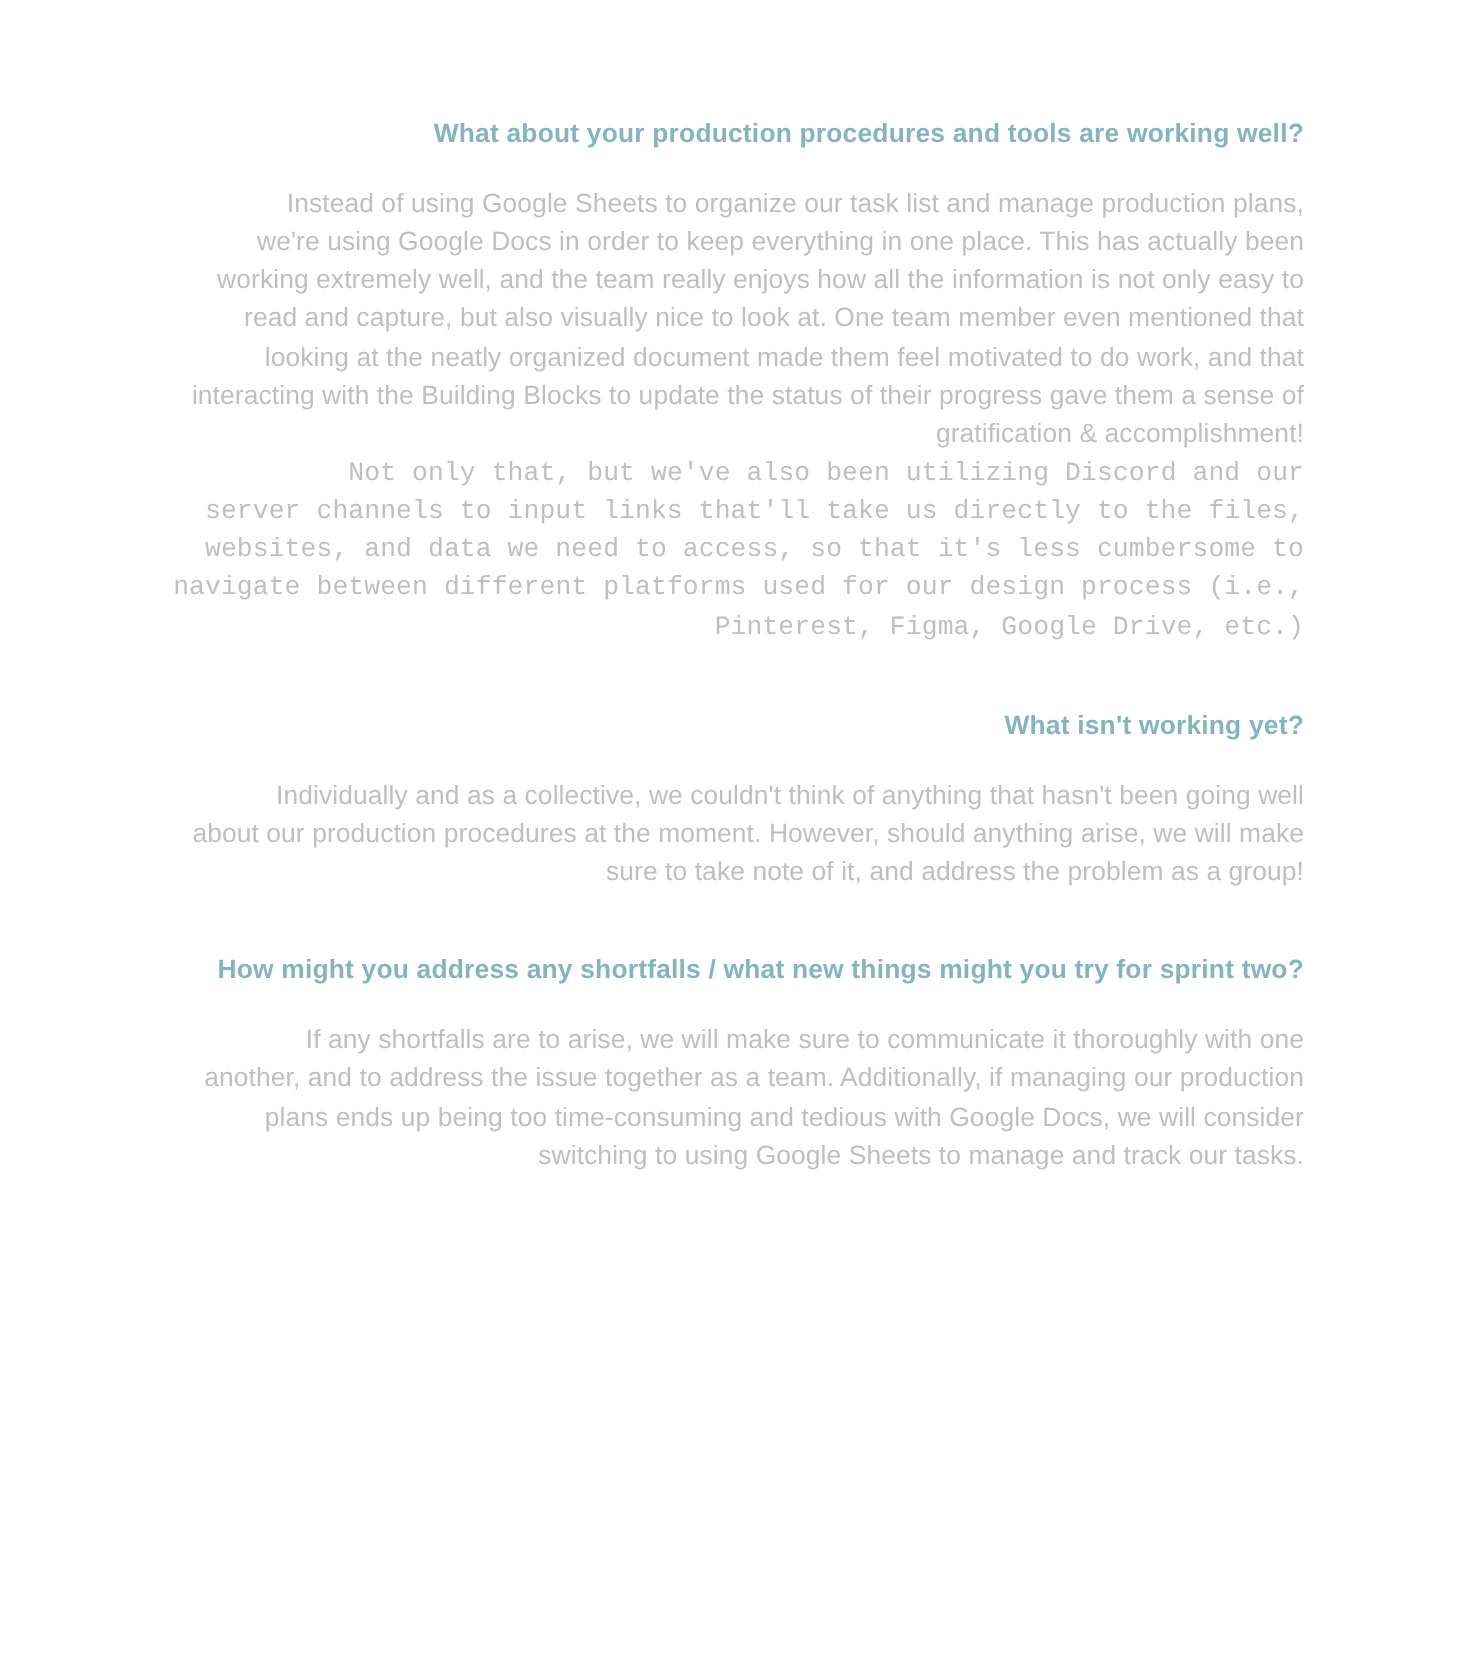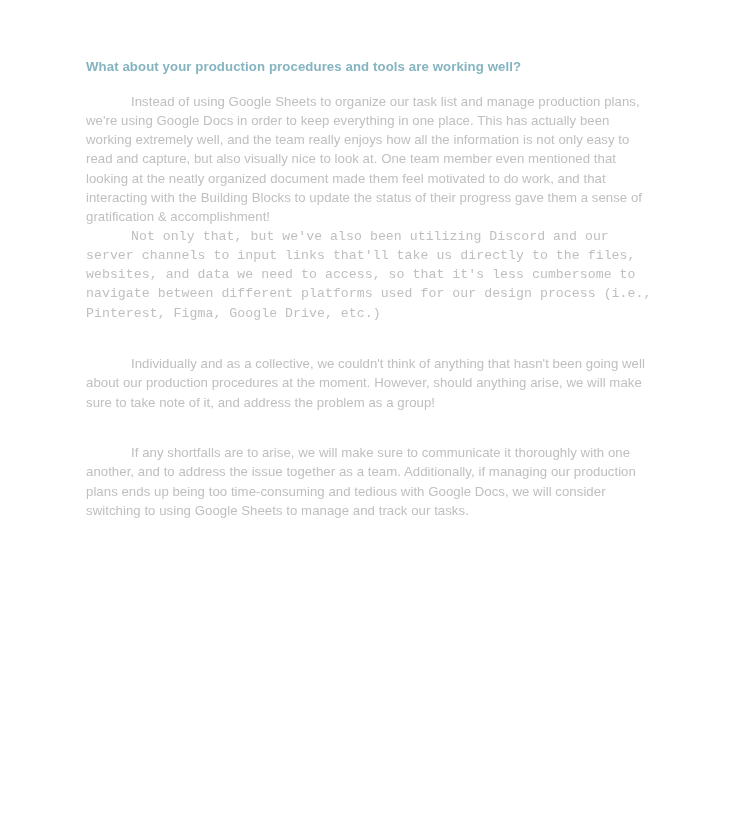--- a/index.html
+++ b/index.html
@@ -22,20 +22,21 @@
     box-sizing: border-box;
   }
   .content {
     position: absolute;
     left: 86px;
     top: 58px;
     width: 566px;
   }
   .section {
     margin: 0 0 0 0;
+    text-align: right;
   }
   .section + .section {
     margin-top: 31px;
   }
   h2.heading {
     font-size: 13.2px;
     line-height: 17.5px;
     font-weight: 600;
     color: #84b4c0;
     margin: 0 0 0 0;
@@ -67,25 +68,27 @@
 
     <section class="section">
       <h2 class="heading">What about your production procedures and tools are working well?</h2>
       <div class="body-block">
         <p class="para">Instead of using Google Sheets to organize our task list and manage production plans, we're using Google Docs in order to keep everything in one place. This has actually been working extremely well, and the team really enjoys how all the information is not only easy to read and capture, but also visually nice to look at. One team member even mentioned that looking at the neatly organized document made them feel motivated to do work, and that interacting with the Building Blocks to update the status of their progress gave them a sense of gratification &amp; accomplishment!</p>
         <p class="para">Not only that, but we've also been utilizing Discord and our server channels to input links that'll take us directly to the files, websites, and data we need to access, so that it's less cumbersome to navigate between different platforms used for our design process (i.e., Pinterest, Figma, Google Drive, etc.)</p>
       </div>
     </section>
 
     <section class="section">
+      <h2 class="heading">What isn't working yet?</h2>
       <div class="body-block">
         <p class="para">Individually and as a collective, we couldn't think of anything that hasn't been going well about our production procedures at the moment. However, should anything arise, we will make sure to take note of it, and address the problem as a group!</p>
       </div>
     </section>
 
     <section class="section">
+      <h2 class="heading">How might you address any shortfalls / what new things might you try for sprint two?</h2>
       <div class="body-block">
         <p class="para">If any shortfalls are to arise, we will make sure to communicate it thoroughly with one another, and to address the issue together as a team. Additionally, if managing our production plans ends up being too time-consuming and tedious with Google Docs, we will consider switching to using Google Sheets to manage and track our tasks.</p>
       </div>
     </section>
 
   </div>
 </div>
 
 </body></html>

